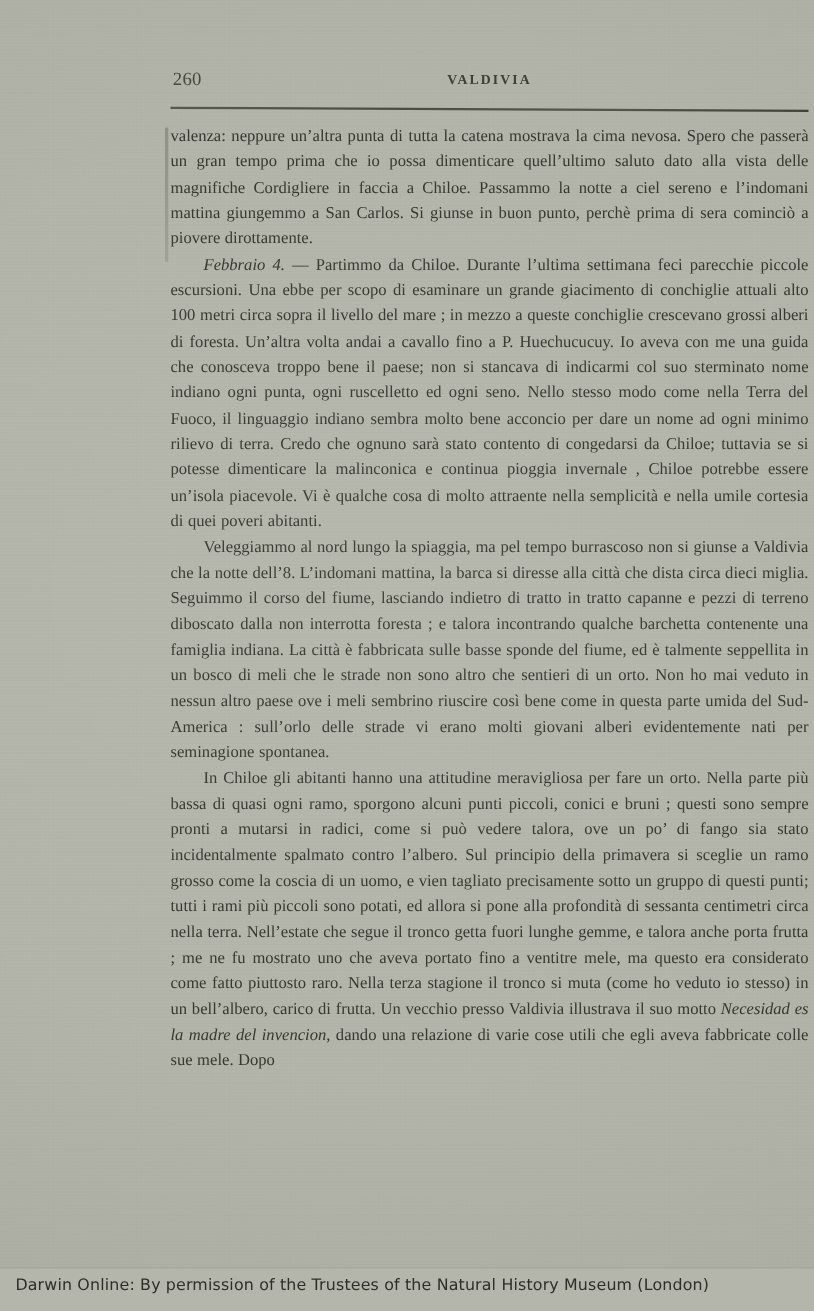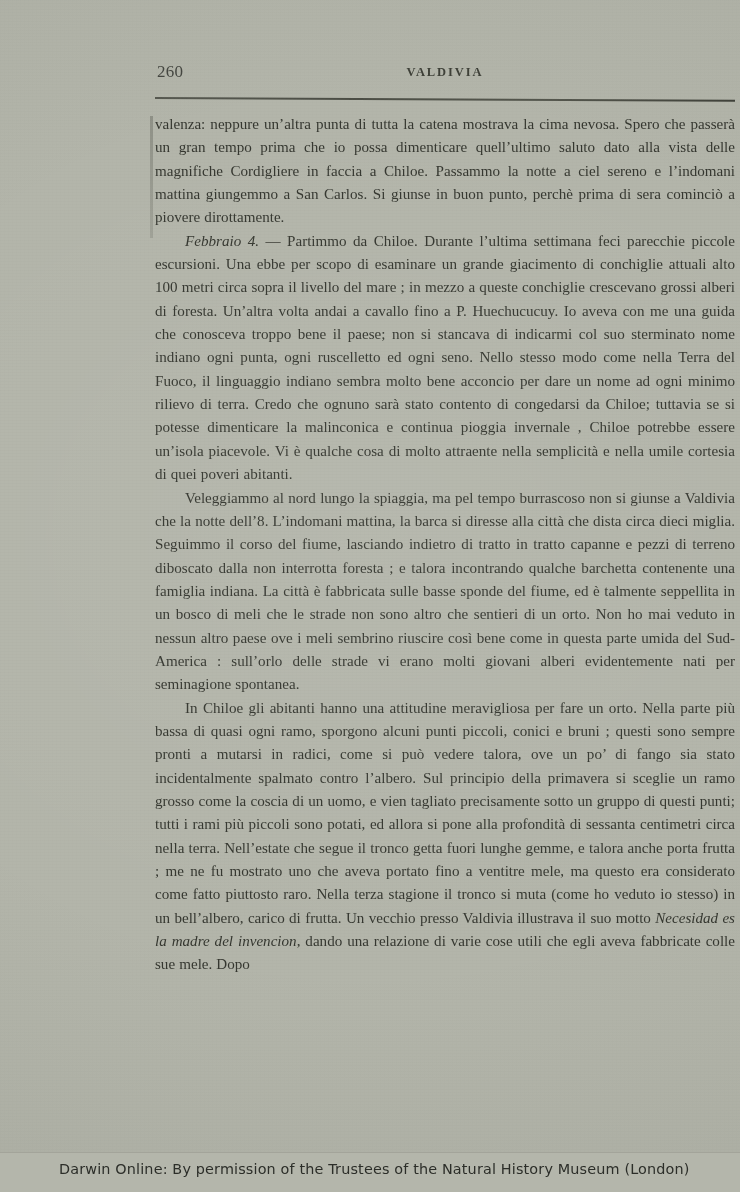--- a/index.html
+++ b/index.html
@@ -130,21 +130,20 @@
   }
   .credit-text {
     position: absolute;
     left: 14px;
     top: 9px;
     font-family: "DejaVu Sans", sans-serif;
     font-size: 14.4px;
     letter-spacing: .15px;
     color: #2c2e29;
     white-space: nowrap;
-    margin-left: 45px;
   }
   .credit-sep {
     position: absolute;
     left: 0; top: 0;
     width: 740px; height: 1px;
     background: rgba(110,112,102,.25);
   }
 </style>
 </head>
 <body>

